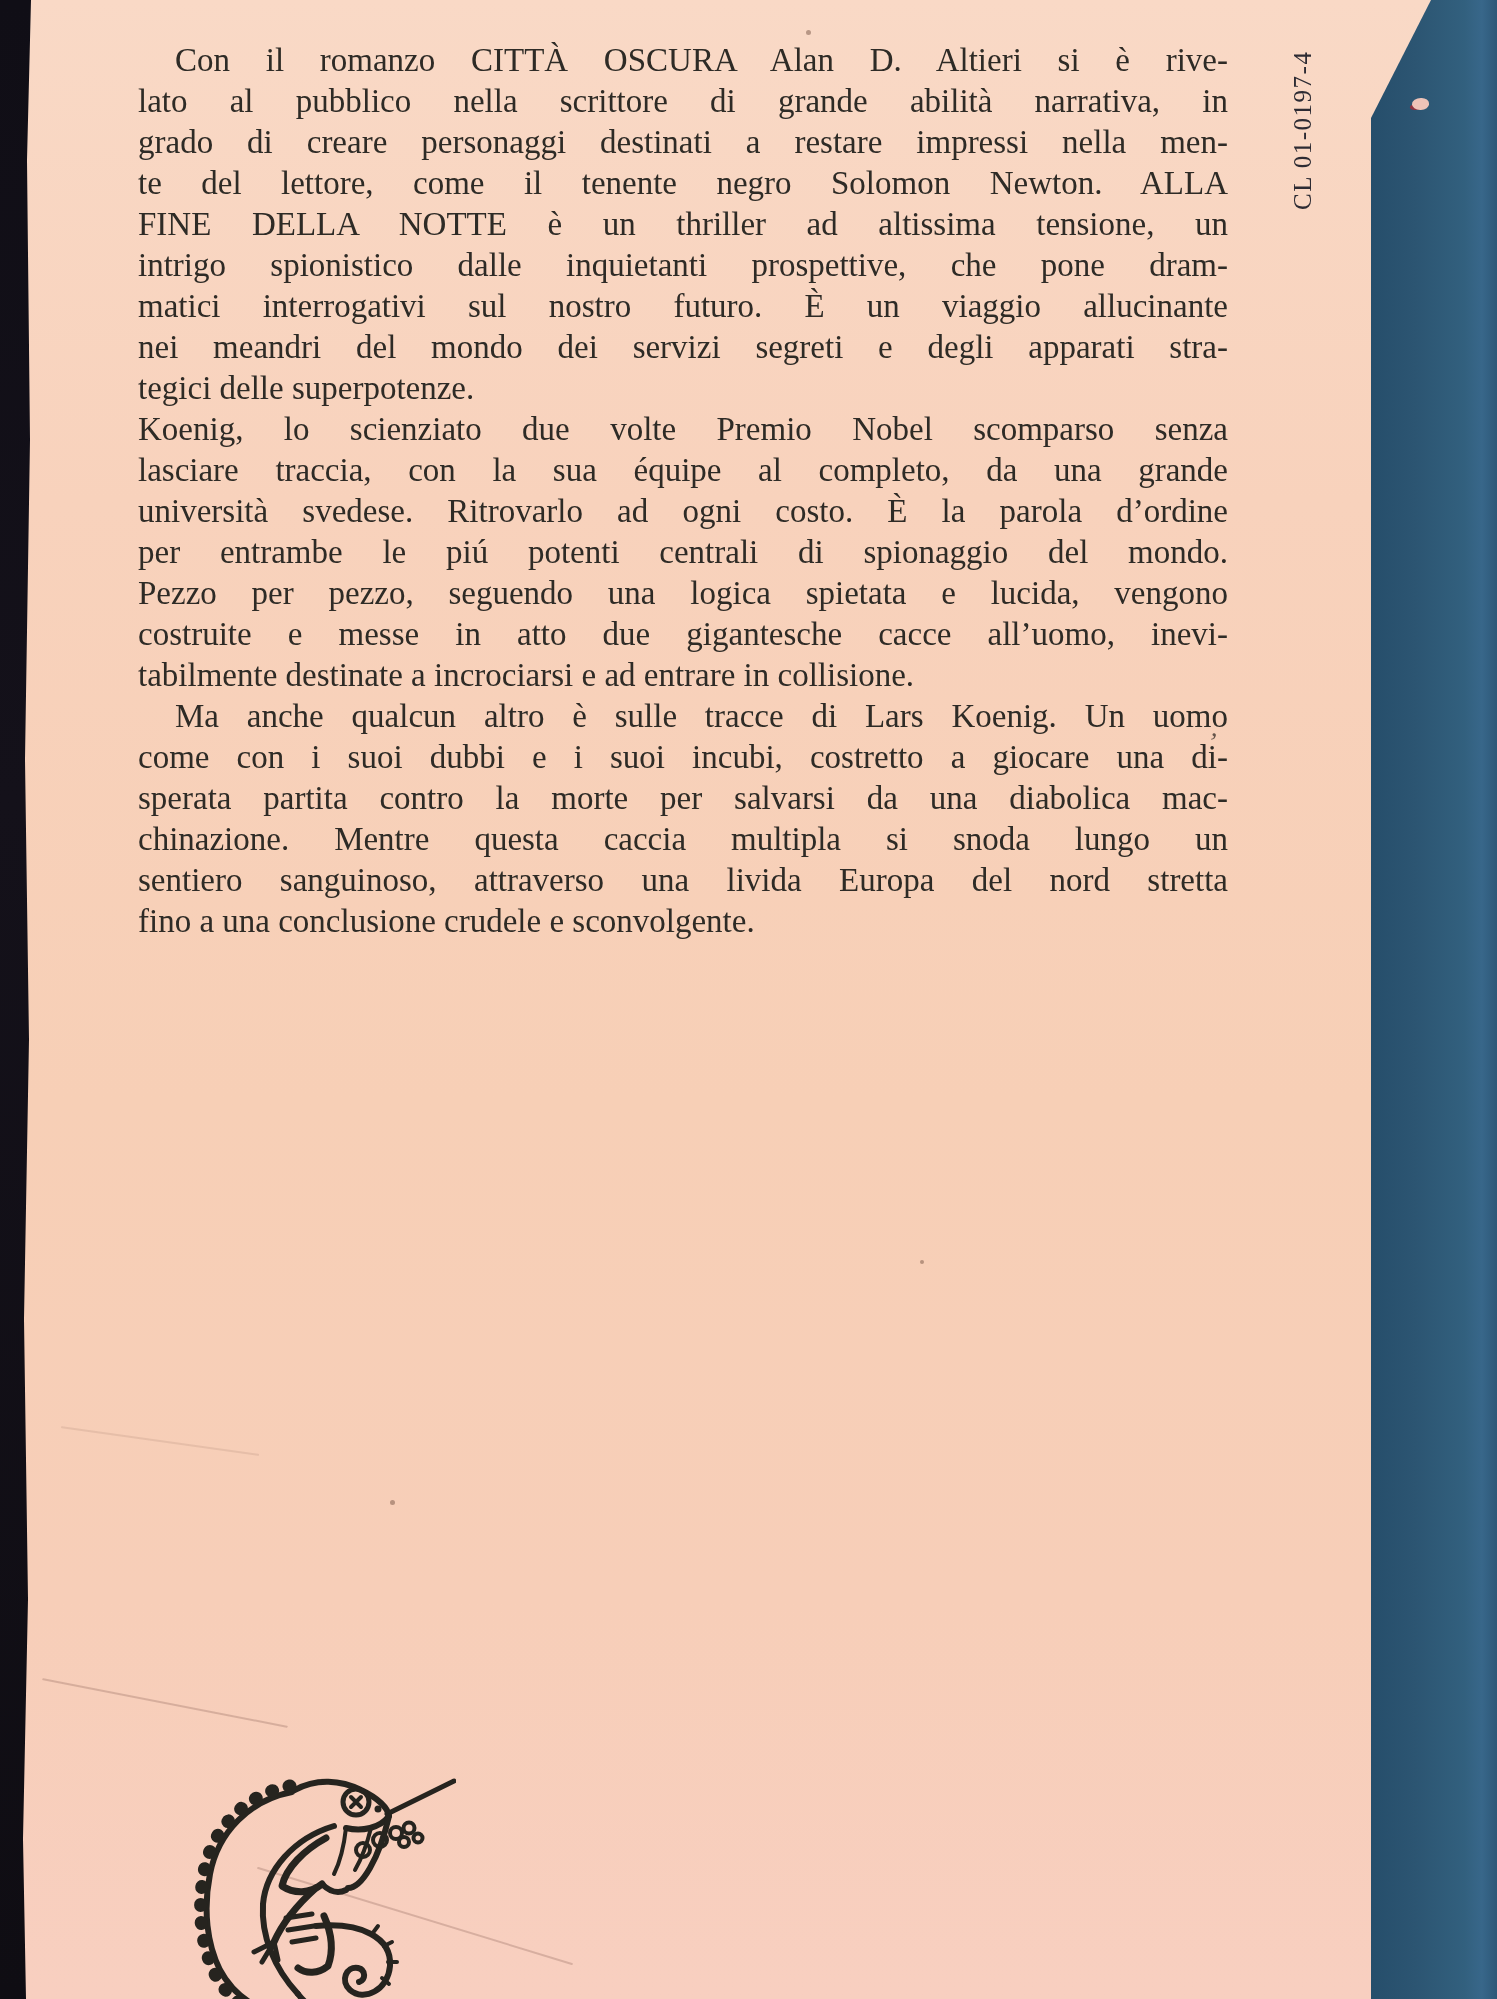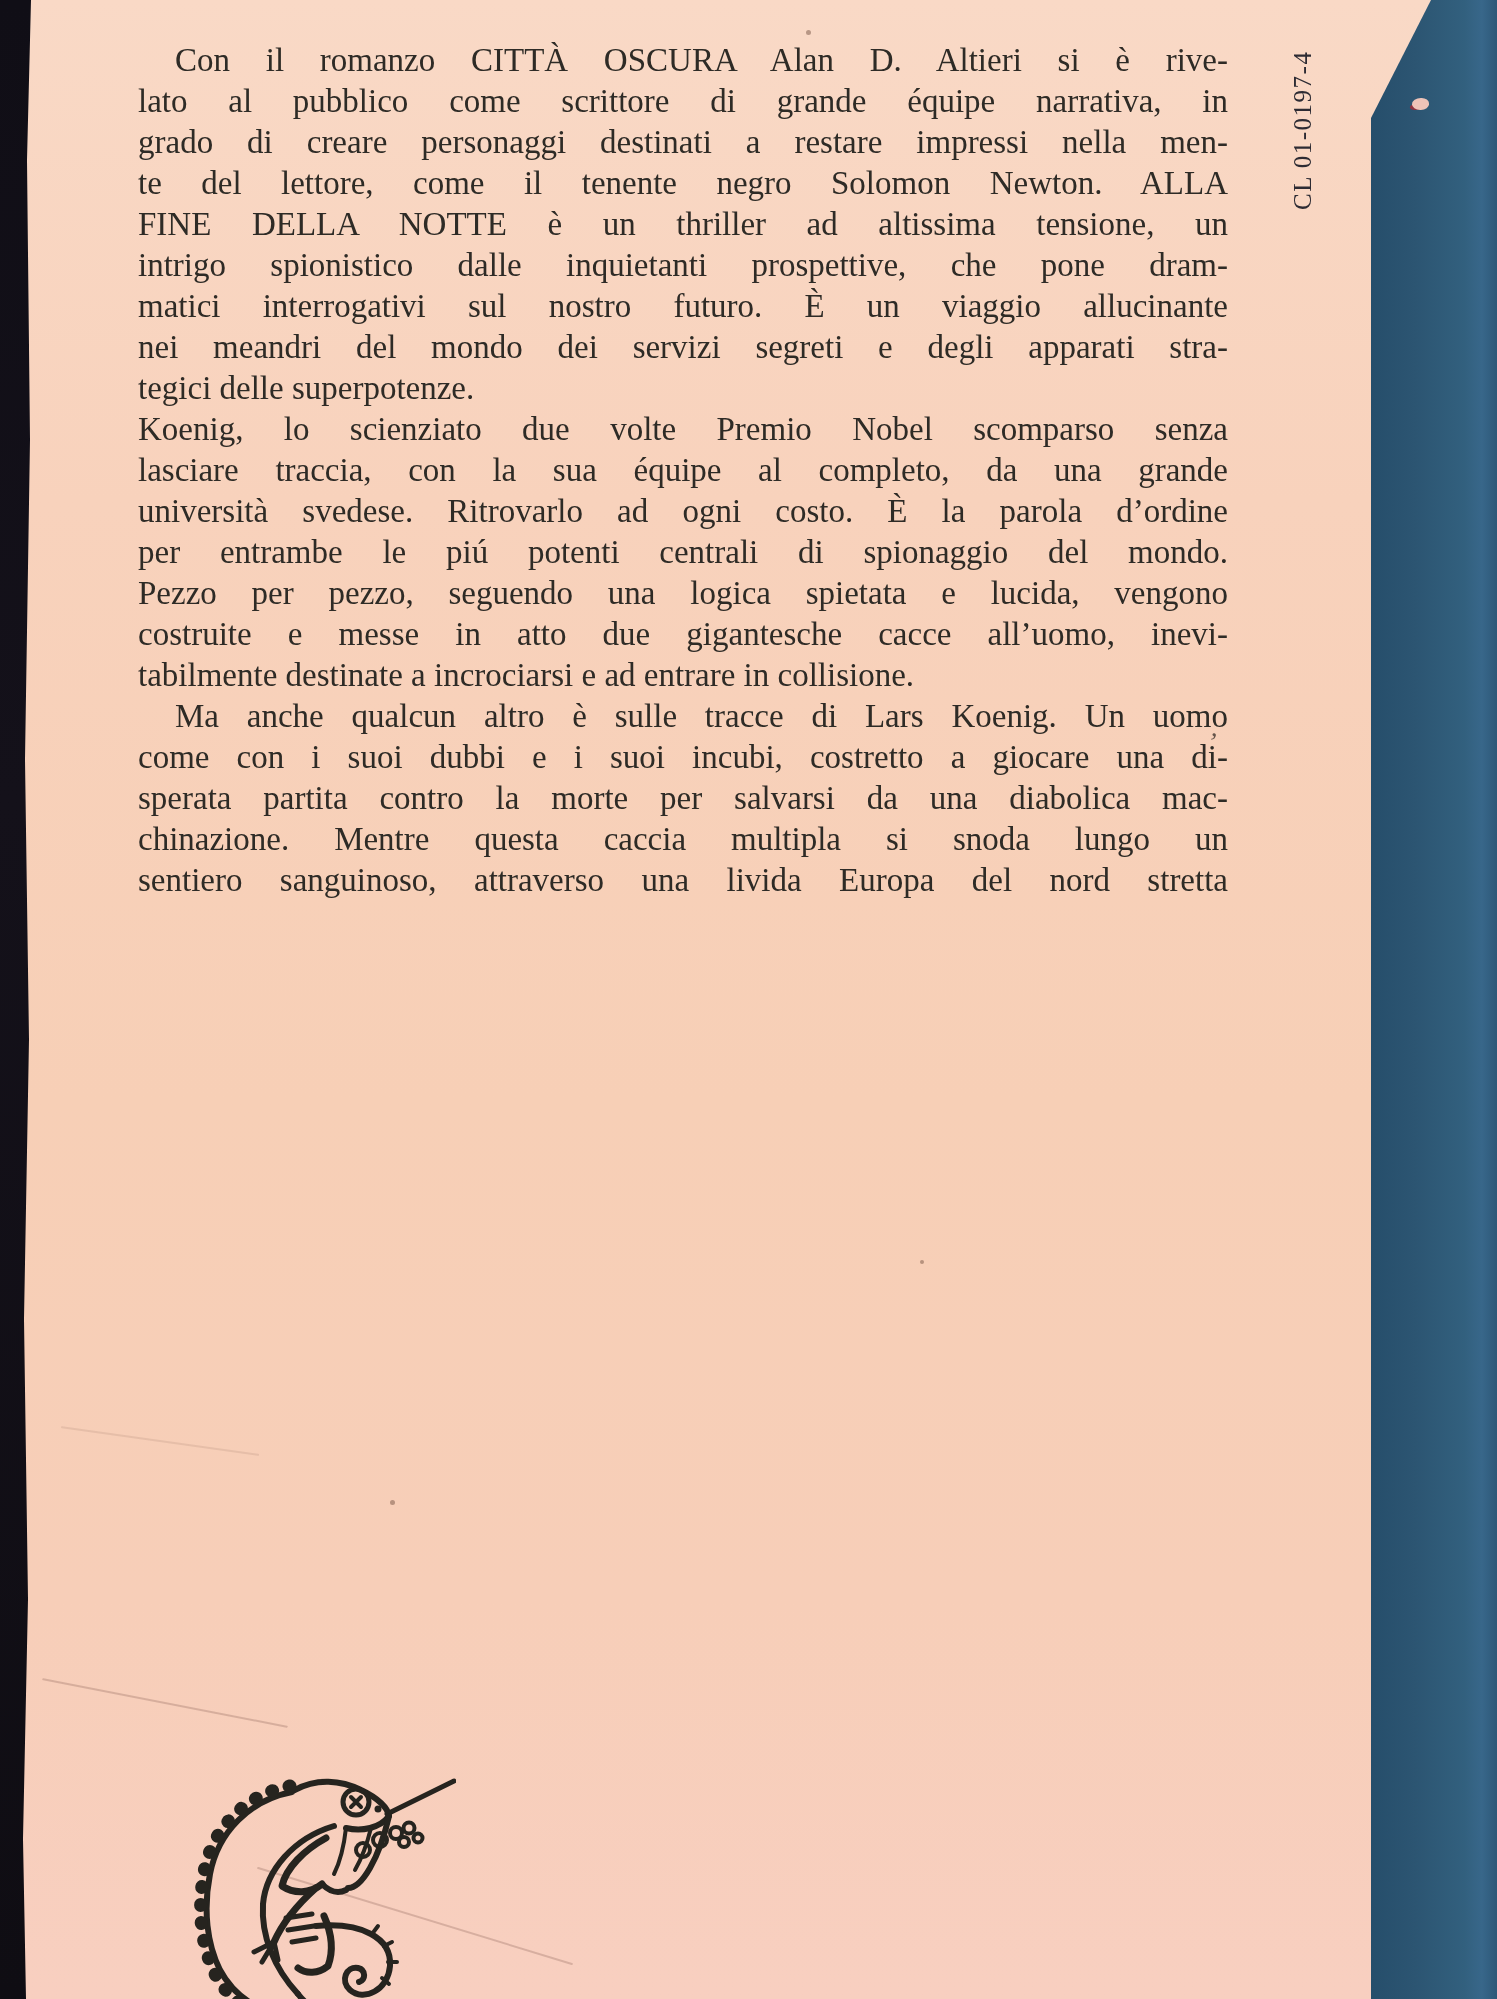--- a/index.html
+++ b/index.html
@@ -63,21 +63,21 @@
 </head>
 <body>
 
 <div class="cover">
 
   <div class="edge-left"></div>
 
   <div class="text-block">
       <div class="para">
         <div class="line first">Con il romanzo CITTÀ OSCURA Alan D. Altieri si è rive-</div>
-        <div class="line">lato al pubblico come scrittore di grande équipe narrativa, in</div>
+        <div class="line">lato al pubblico nella scrittore di grande abilità narrativa, in</div>
         <div class="line">grado di creare personaggi destinati a restare impressi nella men-</div>
         <div class="line">te del lettore, come il tenente negro Solomon Newton. ALLA</div>
         <div class="line">FINE DELLA NOTTE è un thriller ad altissima tensione, un</div>
         <div class="line">intrigo spionistico dalle inquietanti prospettive, che pone dram-</div>
         <div class="line">matici interrogativi sul nostro futuro. È un viaggio allucinante</div>
         <div class="line">nei meandri del mondo dei servizi segreti e degli apparati stra-</div>
         <div class="line last">tegici delle superpotenze.</div>
       </div>
       <div class="para">
         <div class="line">Koenig, lo scienziato due volte Premio Nobel scomparso senza</div>
@@ -87,20 +87,21 @@
         <div class="line">Pezzo per pezzo, seguendo una logica spietata e lucida, vengono</div>
         <div class="line">costruite e messe in atto due gigantesche cacce all’uomo, inevi-</div>
         <div class="line last">tabilmente destinate a incrociarsi e ad entrare in collisione.</div>
       </div>
       <div class="para">
         <div class="line first">Ma anche qualcun altro è sulle tracce di Lars Koenig. Un uomo</div>
         <div class="line">come con i suoi dubbi e i suoi incubi, costretto a giocare una di-</div>
         <div class="line">sperata partita contro la morte per salvarsi da una diabolica mac-</div>
         <div class="line">chinazione. Mentre questa caccia multipla si snoda lungo un</div>
         <div class="line">sentiero sanguinoso, attraverso una livida Europa del nord stretta</div>
+        <div class="line last">fino a una conclusione crudele e sconvolgente.</div>
       </div>
     </div>
 
   <div class="stray-mark">,</div>
 
   <div class="spine-right"></div>
   <div class="spine-speck"></div>
 
   <div class="spine-code">CL 01-0197-4</div>
 

